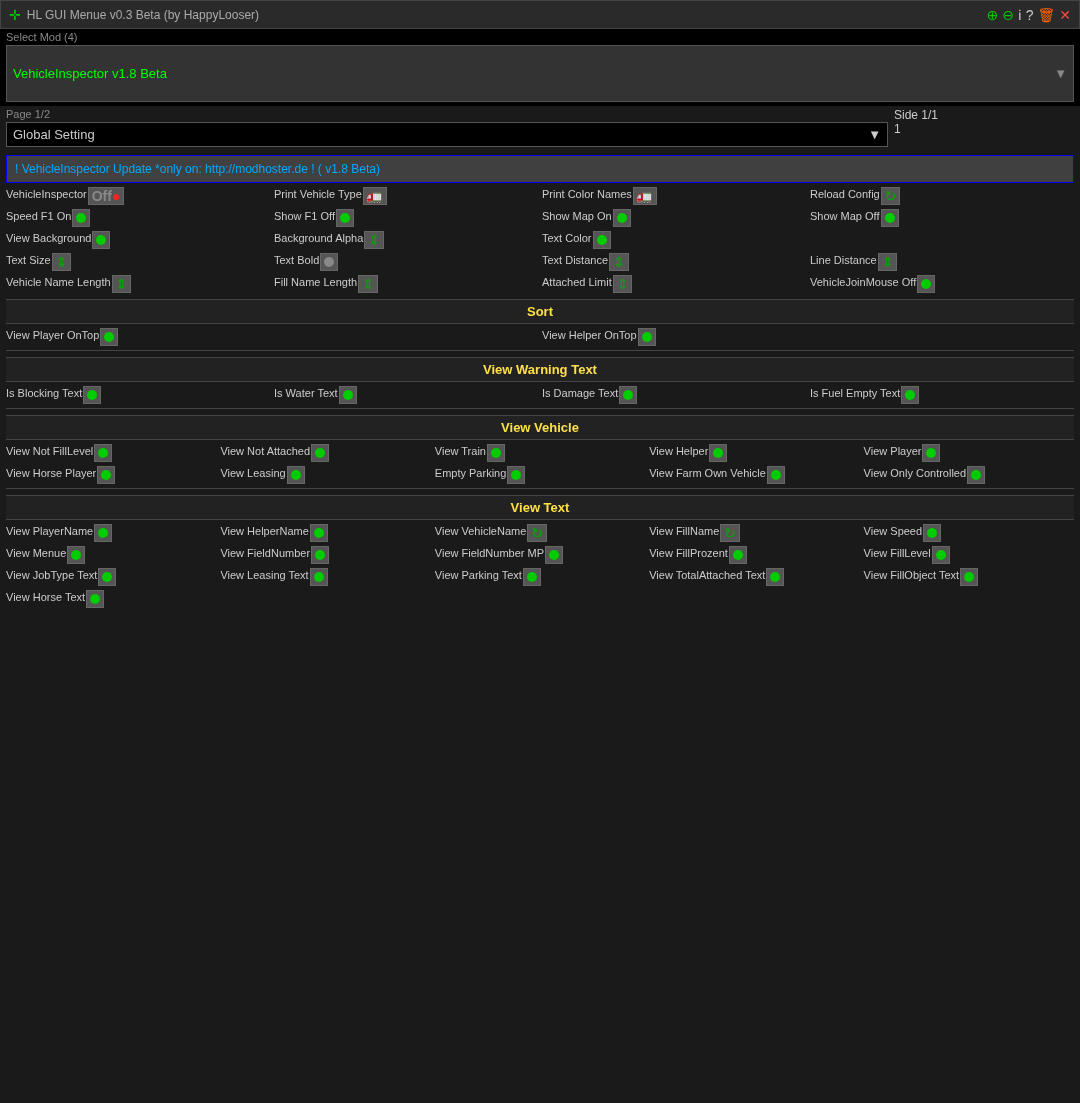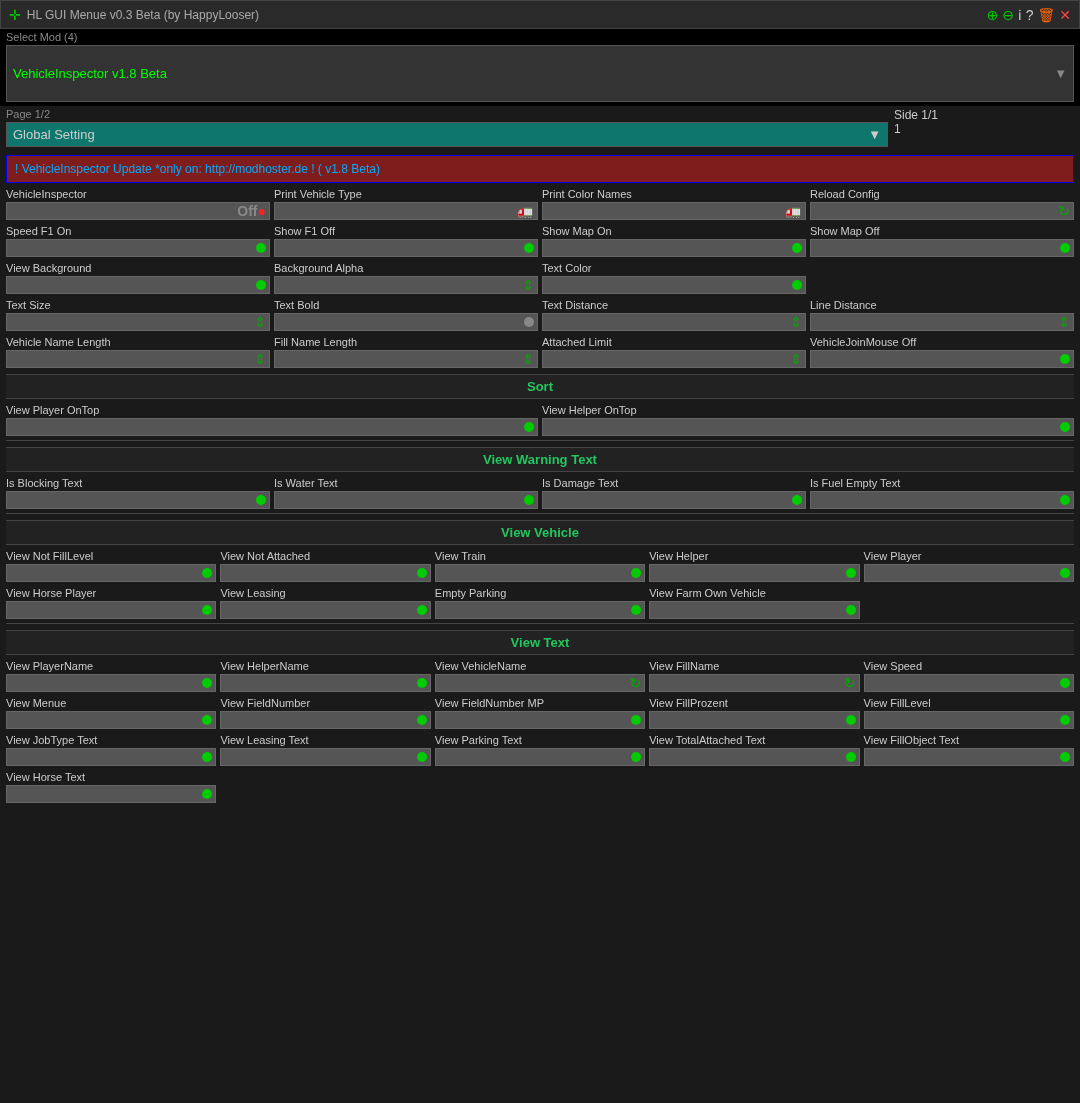--- a/index.html
+++ b/index.html
@@ -64,33 +64,33 @@
 
     .page-side-row {
       display: flex;
       gap: 0;
       background: #1a1a1a;
       padding: 2px 6px 4px 6px;
     }
     .page-col { flex: 1; }
     .page-col label { font-size: 11px; color: #888; display: block; margin-bottom: 2px; }
     .page-col .val-box {
-      background: #0f766e;
+      background: #000000;
       border: 1px solid #555;
       padding: 4px 6px;
       font-size: 13px;
       color: #ccc;
       display: flex;
       align-items: center;
       justify-content: space-between;
     }
     .side-col { width: 180px; margin-left: 6px; }
 
     .info-banner {
-      background: #7f1d1d;
+      background: #404040;
       border: 1px solid #0000ff;
       padding: 6px 8px;
       color: #00aaff;
       font-size: 12px;
       margin: 4px 6px;
     }
 
     .main-content {
       padding: 0 6px;
     }
@@ -103,21 +103,21 @@
     }
     .controls-grid-5 {
       display: grid;
       grid-template-columns: 1fr 1fr 1fr 1fr 1fr;
       gap: 4px;
       margin-bottom: 4px;
     }
 
     .control-item {
       display: flex;
-      flex-direction: column;
+      flex-direction: row;
       gap: 1px;
     }
     .control-label {
       font-size: 11px;
       color: #ccc;
       padding: 1px 0;
     }
     .control-bar {
       background: #555;
       border: 1px solid #666;
@@ -160,21 +160,21 @@
       font-size: 13px;
     }
 
     .section-divider {
       background: #222;
       border-top: 1px solid #444;
       border-bottom: 1px solid #444;
       text-align: center;
       padding: 4px;
       font-size: 13px;
-      color: #22c55e;
+      color: #fde047;
       font-weight: bold;
       margin: 6px 0 4px 0;
     }
 
     .sort-section {
       display: grid;
       grid-template-columns: 1fr 1fr;
       gap: 4px;
       margin-bottom: 4px;
     }
@@ -471,20 +471,26 @@
       <div class="control-bar">
         <span class="dot-green"></span>
       </div>
     </div>
     <div class="control-item">
       <span class="control-label">View Farm Own Vehicle</span>
       <div class="control-bar">
         <span class="dot-green"></span>
       </div>
     </div>
+    <div class="control-item">
+      <span class="control-label">View Only Controlled</span>
+      <div class="control-bar">
+        <span class="dot-green"></span>
+      </div>
+    </div>
   </div>
 
   <hr class="section-line">
 
   <div class="section-divider">View Text</div>
 
   <div class="controls-grid-5">
     <div class="control-item">
       <span class="control-label">View PlayerName</span>
       <div class="control-bar">

